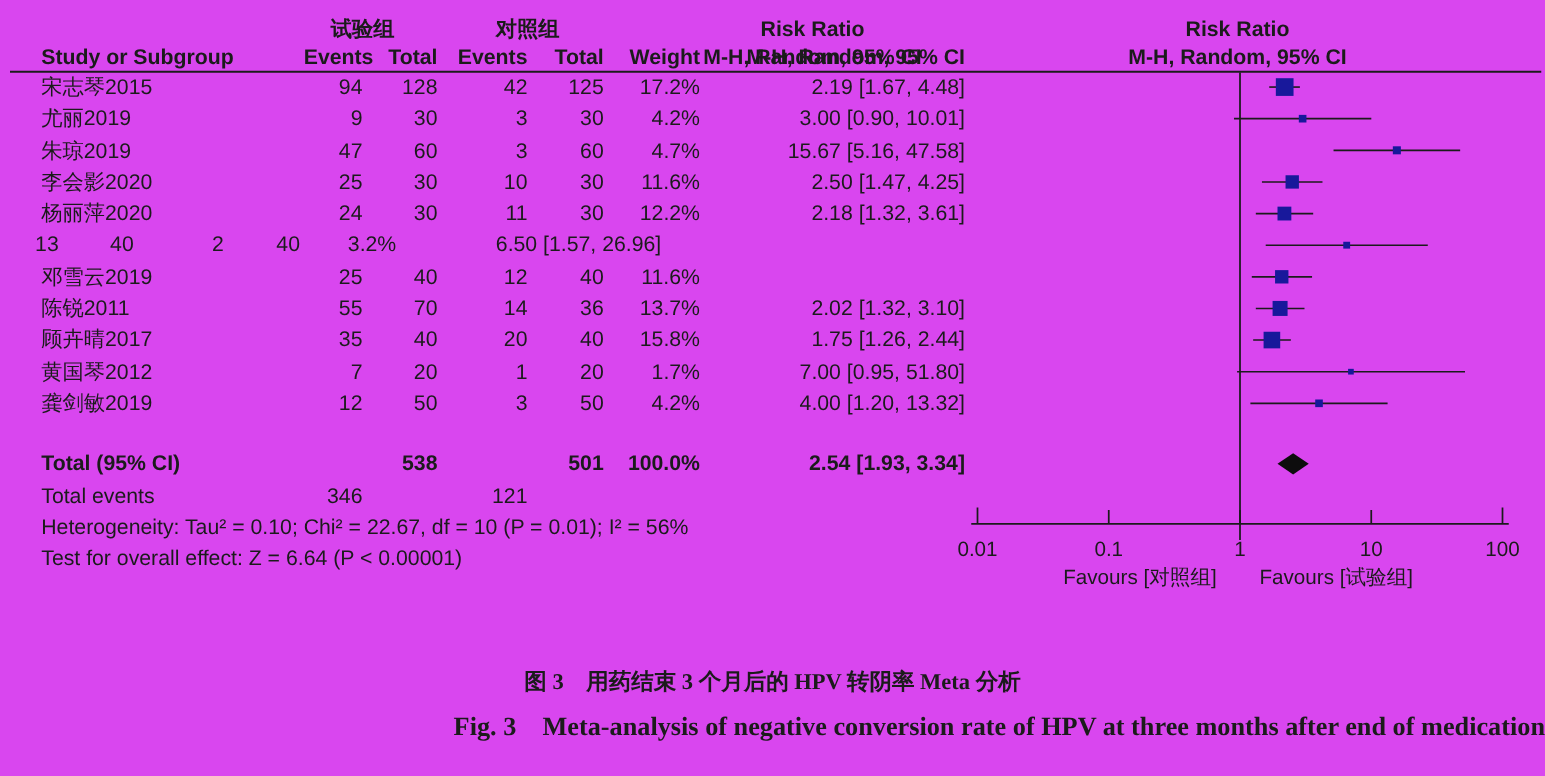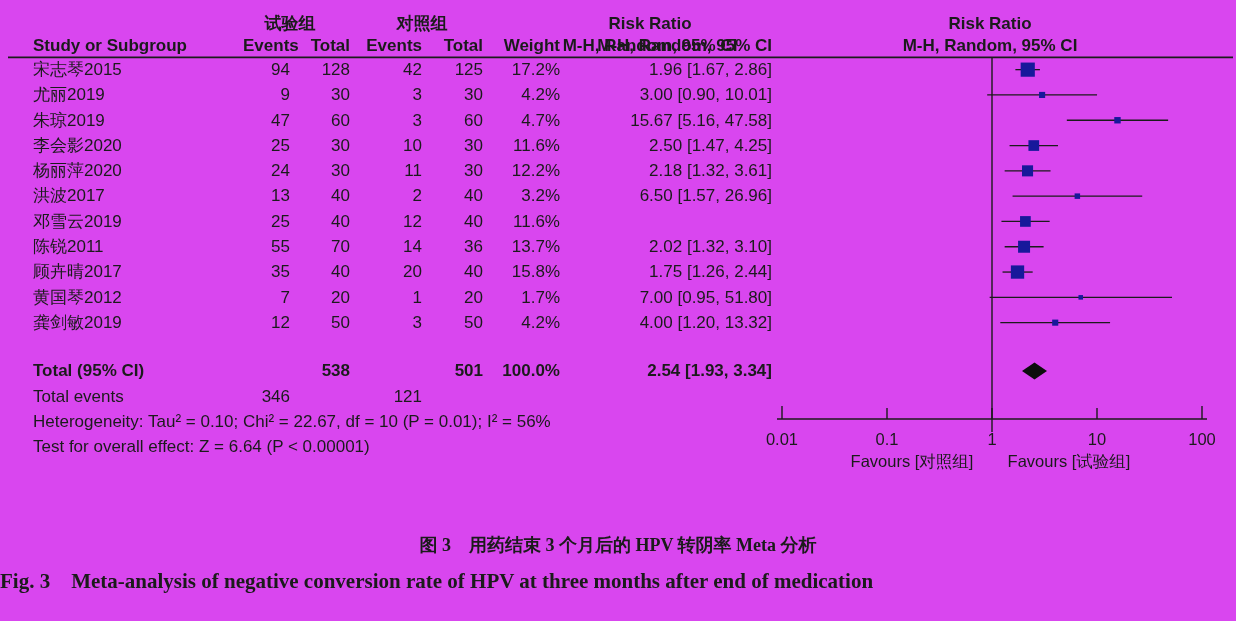--- a/index.html
+++ b/index.html
@@ -23,21 +23,21 @@
   #col-header{position:absolute;left:0;top:33px;width:805px;align-items:center;}
   #study-rows{position:absolute;left:0;top:57px;width:805px;}
   #total-row{position:absolute;left:0;top:358px;width:805px;}
   #total-events-row{position:absolute;left:0;top:384px;width:805px;}
   .stat-line{position:absolute;left:33px;font-size:17px;line-height:25px;white-space:nowrap;}
   #het-line{top:409px;}
   #z-line{top:434px;}
   #plot{position:absolute;left:0;top:0;pointer-events:none;}
   .caption-zh{position:absolute;left:0;top:533px;width:100%;text-align:center;
     font-family:"Liberation Serif",serif;font-weight:bold;font-size:18px;}
-  .caption-en{position:absolute;left:0;top:567px;width:100%;text-align:left;
+  .caption-en{position:absolute;left:0;top:567px;width:100%;text-align:right;
     font-family:"Liberation Serif",serif;font-weight:bold;font-size:21px;}
 </style>
 </head>
 <body>
 
 <div class="figure">
 
   <div class="abs ctr bold fs17" style="left:290px;top:13px">试验组</div>
   <div class="abs ctr bold fs17" style="left:422px;top:13px">对照组</div>
 
@@ -58,21 +58,21 @@
   </div>
 
   <div id="study-rows">
       <div class="trow">
         <div class="c-study">宋志琴2015</div>
         <div class="c-ev1">94</div>
         <div class="c-tot1">128</div>
         <div class="c-ev2">42</div>
         <div class="c-tot2">125</div>
         <div class="c-weight">17.2%</div>
-        <div class="c-rr">1.96 [1.67, 2.86]</div>
+        <div class="c-rr">2.19 [1.67, 4.48]</div>
       </div>
       <div class="trow">
         <div class="c-study">尤丽2019</div>
         <div class="c-ev1">9</div>
         <div class="c-tot1">30</div>
         <div class="c-ev2">3</div>
         <div class="c-tot2">30</div>
         <div class="c-weight">4.2%</div>
         <div class="c-rr">3.00 [0.90, 10.01]</div>
       </div>
@@ -97,21 +97,20 @@
       <div class="trow">
         <div class="c-study">杨丽萍2020</div>
         <div class="c-ev1">24</div>
         <div class="c-tot1">30</div>
         <div class="c-ev2">11</div>
         <div class="c-tot2">30</div>
         <div class="c-weight">12.2%</div>
         <div class="c-rr">2.18 [1.32, 3.61]</div>
       </div>
       <div class="trow">
-        <div class="c-study">洪波2017</div>
         <div class="c-ev1">13</div>
         <div class="c-tot1">40</div>
         <div class="c-ev2">2</div>
         <div class="c-tot2">40</div>
         <div class="c-weight">3.2%</div>
         <div class="c-rr">6.50 [1.57, 26.96]</div>
       </div>
       <div class="trow">
         <div class="c-study">邓雪云2019</div>
         <div class="c-ev1">25</div>

